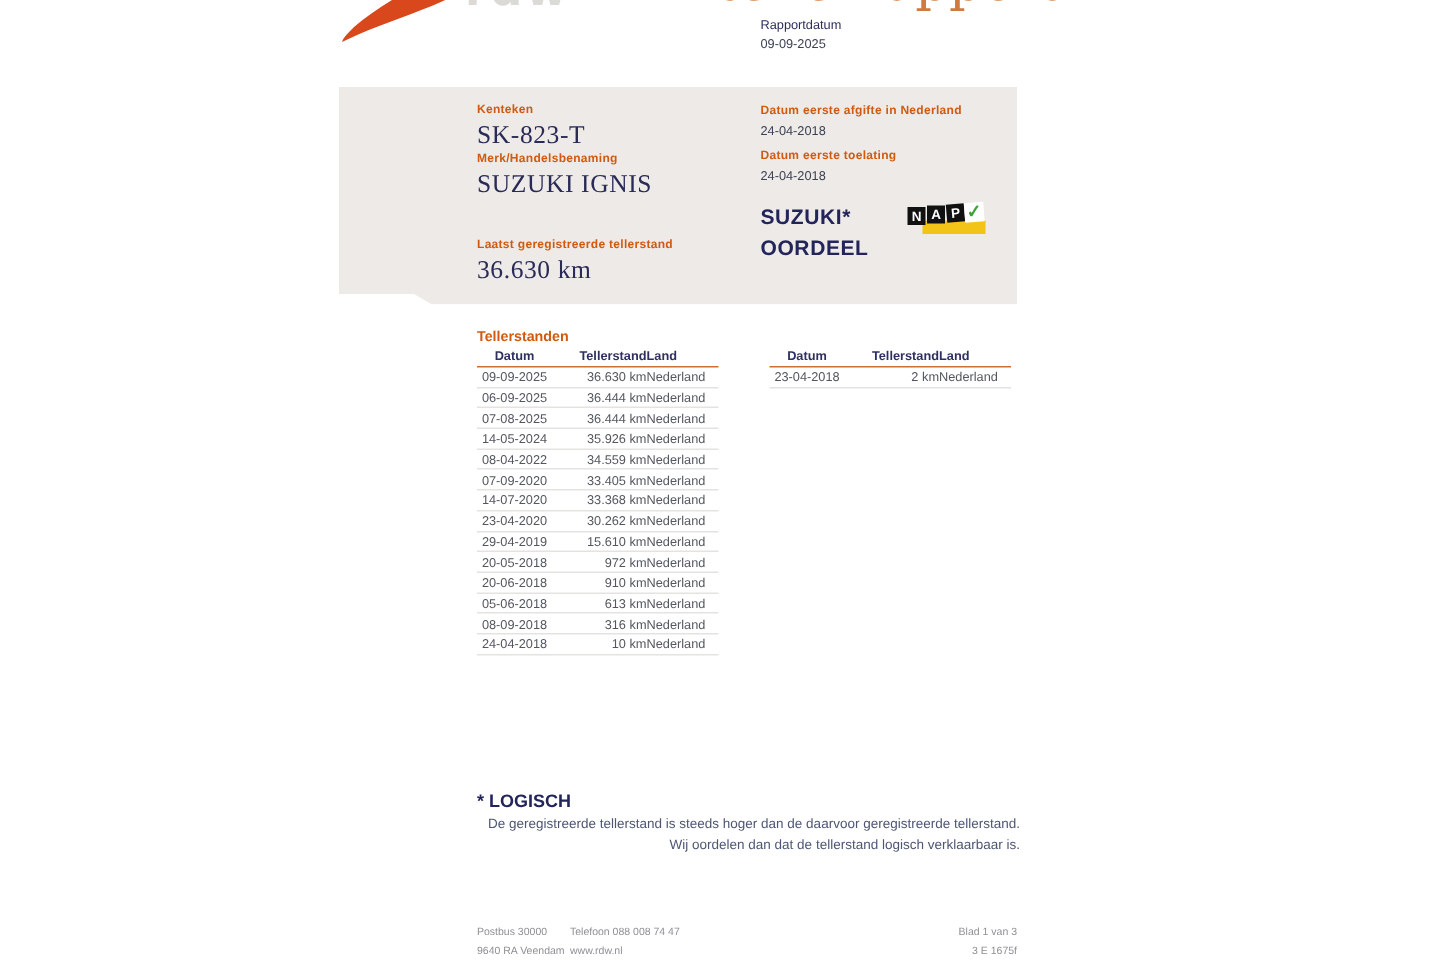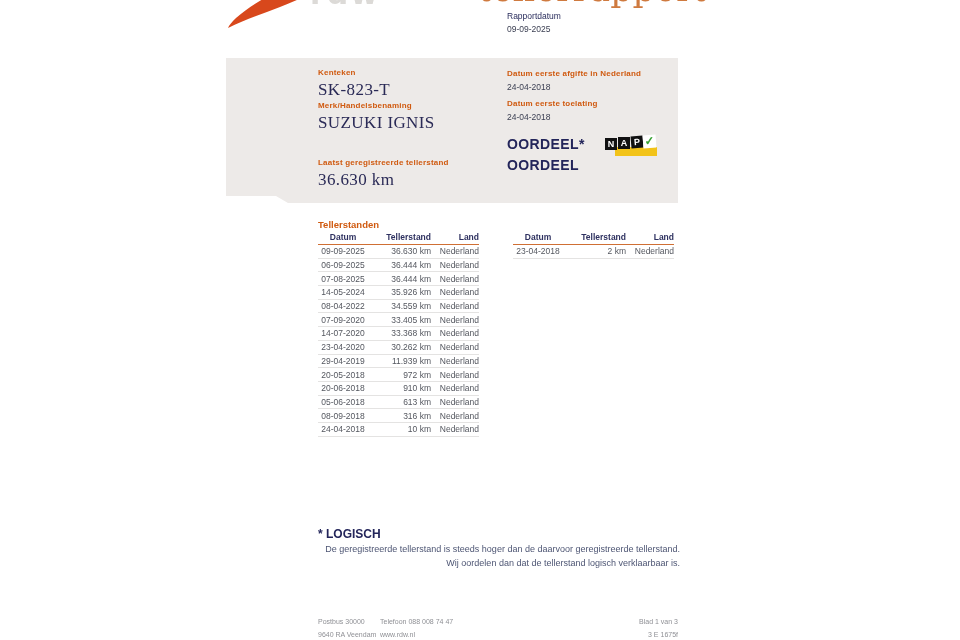--- a/index.html
+++ b/index.html
@@ -43,21 +43,21 @@
   
   .tl-heading { position:absolute; left:318px; top:219px; font-size:9.5px; font-weight:bold; color:#d05a10; }
   .tbl { position:absolute; top:233px; width:161px; font-size:8.5px; }
   .tbl-left { left:318px; }
   .tbl-right { left:513px; }
   .t-head { display:flex; align-items:flex-end; height:12px; border-bottom:1.5px solid #cf6f34;
             font-weight:bold; color:#2e3160; padding-bottom:2px; }
   .t-row { display:flex; height:13.7px; align-items:center; border-bottom:1px solid #e4e3e2; color:#54575f; }
   .c-datum { flex:0 0 50px; text-align:center; }
   .c-teller { flex:1 1 auto; text-align:right; }
-  .c-land { flex:0 0 48px; text-align:right; }
+  .c-land { flex:0 0 48px; text-align:left; }
 
   
   .footnote-heading { position:absolute; left:318px; top:527px; font-size:12px; font-weight:bold; color:#23255a; }
   .footnote-text { position:absolute; left:318px; top:543px; width:362px; font-size:9px;
                    line-height:13.5px; color:#4e5674;text-align:right; }
 
   
   .footer-col { position:absolute; font-size:7px; color:#8f9095; line-height:13px; }
   .fc1 { left:318px; top:615px; }
   .fc2 { left:380px; top:615px; }
@@ -100,21 +100,21 @@
 
     <div class="pblock" style="left:281px; top:11px;">
       <div class="olabel">Datum eerste afgifte in Nederland</div>
       <div class="smallval">24-04-2018</div>
     </div>
     <div class="pblock" style="left:281px; top:41px;">
       <div class="olabel">Datum eerste toelating</div>
       <div class="smallval">24-04-2018</div>
     </div>
     <div class="pblock" style="left:281px; top:78px;">
-      <div class="oordeel-value">OORDEEL*</div>
+      <div class="oordeel-value">SUZUKI*</div>
       <div class="oordeel-label">OORDEEL</div>
     </div>
 
     <div class="nap">
       <div class="nap-bar"></div>
       <div class="nap-tile nap-n">N</div>
       <div class="nap-tile nap-a">A</div>
       <div class="nap-tile nap-p">P</div>
       <div class="nap-check">✓</div>
     </div>
@@ -172,21 +172,21 @@
       </div>
 
       <div class="t-row">
         <span class="c-datum">23-04-2020</span>
         <span class="c-teller">30.262 km</span>
         <span class="c-land">Nederland</span>
       </div>
 
       <div class="t-row">
         <span class="c-datum">29-04-2019</span>
-        <span class="c-teller">11.939 km</span>
+        <span class="c-teller">15.610 km</span>
         <span class="c-land">Nederland</span>
       </div>
 
       <div class="t-row">
         <span class="c-datum">20-05-2018</span>
         <span class="c-teller">972 km</span>
         <span class="c-land">Nederland</span>
       </div>
 
       <div class="t-row">

